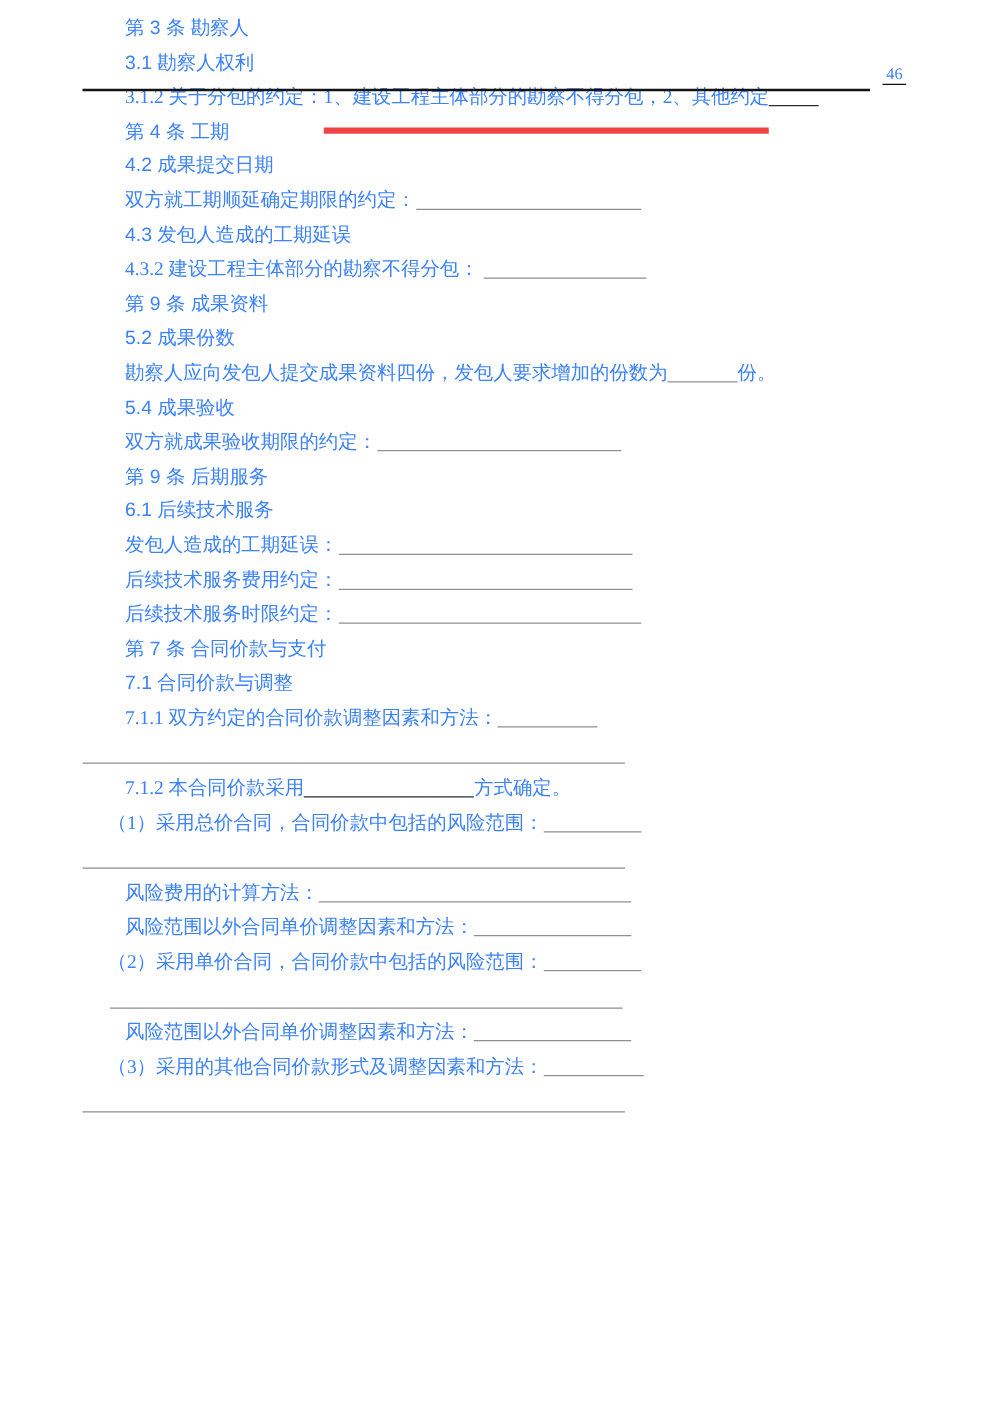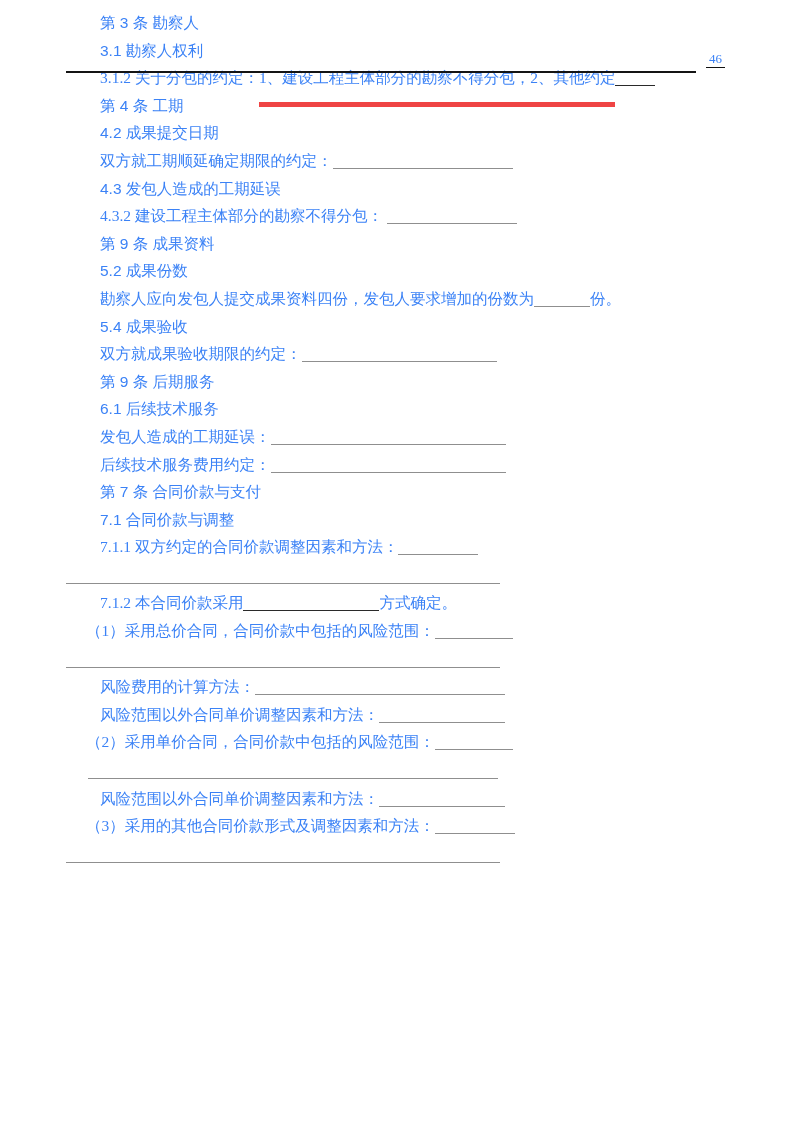--- a/index.html
+++ b/index.html
@@ -83,20 +83,21 @@
       <div class="line para"><span class="txt">4.3.2 建设工程主体部分的勘察不得分包： </span><span class="blank" style="width: 130px;"></span></div>
       <div class="line article"><span class="txt">第 9 条 成果资料</span></div>
       <div class="line clause"><span class="txt">5.2 成果份数</span></div>
       <div class="line para"><span class="txt">勘察人应向发包人提交成果资料四份，发包人要求增加的份数为</span><span class="blank" style="width: 56px;"></span><span class="txt">份。</span></div>
       <div class="line clause"><span class="txt">5.4 成果验收</span></div>
       <div class="line para"><span class="txt">双方就成果验收期限的约定：</span><span class="blank" style="width: 195px;"></span></div>
       <div class="line article"><span class="txt">第 9 条 后期服务</span></div>
       <div class="line clause"><span class="txt">6.1 后续技术服务</span></div>
       <div class="line para"><span class="txt">发包人造成的工期延误：</span><span class="blank" style="width: 235px;"></span></div>
       <div class="line para"><span class="txt">后续技术服务费用约定：</span><span class="blank" style="width: 235px;"></span></div>
+      <div class="line para"><span class="txt">后续技术服务时限约定：</span><span class="blank" style="width: 242px;"></span></div>
       <div class="line article"><span class="txt">第 7 条 合同价款与支付</span></div>
       <div class="line clause"><span class="txt">7.1 合同价款与调整</span></div>
       <div class="line para"><span class="txt">7.1.1 双方约定的合同价款调整因素和方法：</span><span class="blank" style="width: 80px;"></span></div>
       <div class="line rule" style="margin-left: -34px; width: 434px;"></div>
       <div class="line para"><span class="txt">7.1.2 本合同价款采用</span><span class="blank dark" style="width: 136px;"></span><span class="txt">方式确定。</span></div>
       <div class="line para outdent"><span class="txt">（1）采用总价合同，合同价款中包括的风险范围：</span><span class="blank" style="width: 78px;"></span></div>
       <div class="line rule" style="margin-left: -34px; width: 434px;"></div>
       <div class="line para"><span class="txt">风险费用的计算方法：</span><span class="blank" style="width: 250px;"></span></div>
       <div class="line para"><span class="txt">风险范围以外合同单价调整因素和方法：</span><span class="blank" style="width: 126px;"></span></div>
       <div class="line para outdent"><span class="txt">（2）采用单价合同，合同价款中包括的风险范围：</span><span class="blank" style="width: 78px;"></span></div>

